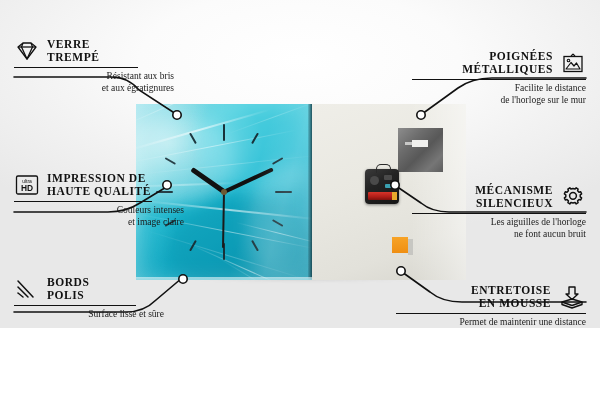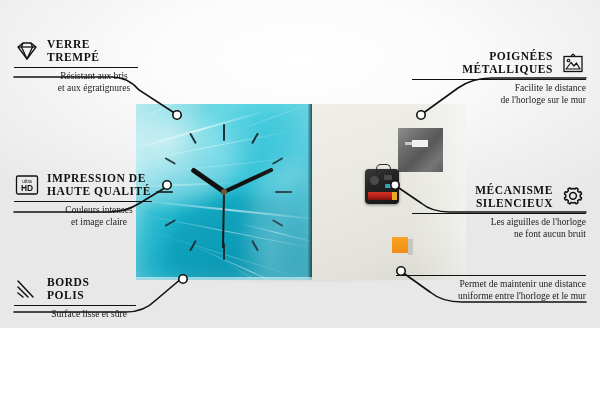--- a/index.html
+++ b/index.html
@@ -208,21 +208,21 @@
   }
   .co-desc {
     font-family: "Liberation Serif", serif;
     font-size: 9.5px;
     color: #1b1b1b;
     line-height: 11.5px;
     margin-top: 3px;
     white-space: pre-line;
   }
   .left  .co-head  { justify-content: flex-start; }
-  .left  .co-desc  { text-align: center; }
+  .left  .co-desc  { text-align: right; }
   .right .co-head  { justify-content: flex-end; margin-top: 12px; }
   .right .co-title { text-align: right; }
   .right .co-desc  { text-align: right; }
   .ico { flex: 0 0 auto; display: block; }
   #leaders { position: absolute; left: 0; top: 0; width: 600px; height: 400px; pointer-events: none; }
 </style>
 </head>
 <body>
 
 <div id="stage">
@@ -390,18 +390,29 @@
           <circle cx="13" cy="9.85" r="3.4"></circle>
         </g>
       </svg>
     </div>
     <div class="co-rule" style="width:174px;"></div>
     <div class="co-desc">Les aiguilles de l'horloge
 ne font aucun bruit</div>
   </div>
 
   <div class="callout right" style="left:396px; top:272px; width:190px;">
+    <div class="co-head">
+      <div class="co-title">ENTRETOISE
+EN MOUSSE</div>
+      <svg class="ico" width="28" height="24" viewBox="0 0 28 24">
+        <g fill="none" stroke="#111" stroke-width="1.4" stroke-linejoin="round">
+          <path d="M11,2 L17,2 L17,9 L20,9 L14,14.5 L8,9 L11,9 Z"></path>
+          <path d="M14,14 L24,17 L14,20.5 L4,17 Z"></path>
+          <path d="M4,17 L4,19.5 L14,23 L24,19.5 L24,17"></path>
+        </g>
+      </svg>
+    </div>
     <div class="co-rule" style="width:190px;"></div>
     <div class="co-desc">Permet de maintenir une distance
 uniforme entre l'horloge et le mur</div>
   </div>
 
 </div>
 
 </body></html>

